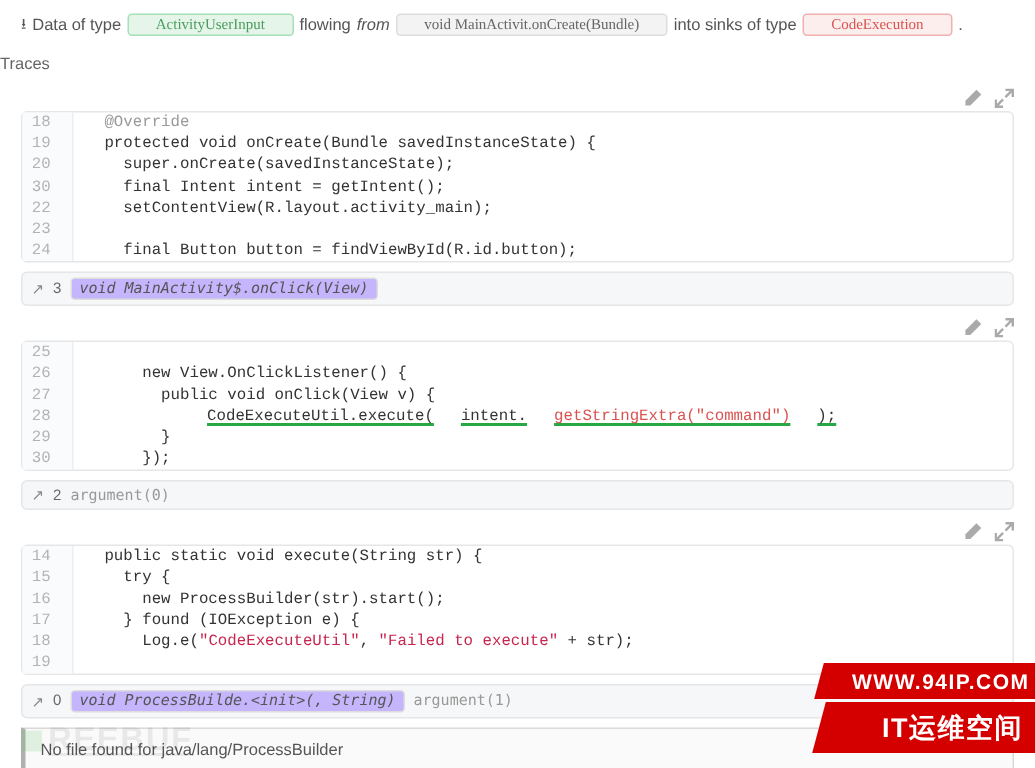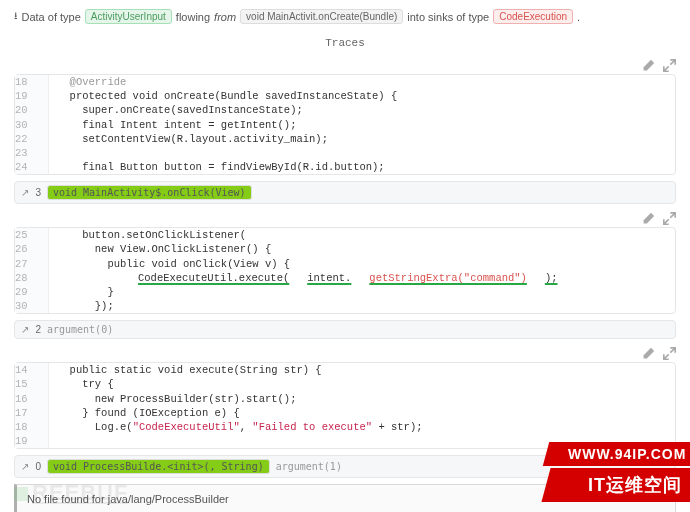--- a/index.html
+++ b/index.html
@@ -1,38 +1,38 @@
 <!DOCTYPE html>
 <html><head>
   <meta charset="utf-8">
   <style>
     * { margin: 0; padding: 0; box-sizing: border-box; }
     body { font-family: -apple-system, BlinkMacSystemFont, "Segoe UI", Helvetica, Arial, sans-serif; font-size: 11px; color: #333; background: #fff; width: 690px; height: 512px; overflow: hidden; position: relative; }
     .header-row { display: flex; align-items: center; gap: 4px; padding: 8px 14px; font-size: 11px; color: #555; }
     .down-arrow { font-size: 10px; }
-    .tag { padding: 1px 5px; border-radius: 3px; font-size: 10px; font-family: Liberation Sans, sans-serif; }
+    .tag { padding: 1px 18px; border-radius: 3px; font-size: 10px; font-family: Liberation Serif, serif; }
     .tag-green { background: #e6f5ea; border: 1px solid #a6e0b7; color: #4a9d5e; }
     .tag-gray { background: #f3f3f3; border: 1px solid #ddd; color: #666; }
     .tag-red { background: #fdeeee; border: 1px solid #f0b0b0; color: #d9534f; }
-    .traces-title { text-align: center; font-size: 11px; color: #666; padding: 4px 0 8px; font-family: Liberation Mono, monospace; }
+    .traces-title { font-size: 11px; color: #666; padding: 4px 0 8px; }
     .block { margin: 0 14px 6px; }
     .toolbar { display: flex; justify-content: flex-end; gap: 8px; padding: 2px 0; }
     .toolbar .ico { width: 13px; height: 13px; color: #aaa; cursor: pointer; }
     .code-panel { border: 1px solid #e4e6e8; border-radius: 4px; background: #fff; font-family: "SFMono-Regular", Consolas, "Liberation Mono", Menlo, monospace; font-size: 10.5px; line-height: 1.35; }
     .line { display: flex; }
-    .ln { width: 34px; flex-shrink: 0; text-align: left; padding-right: 8px; color: #b3b3b3; background: #fafbfc; border-right: 1px solid #eee; user-select: none; }
+    .ln { width: 34px; flex-shrink: 0; text-align: center; padding-right: 8px; color: #b3b3b3; background: #fafbfc; border-right: 1px solid #eee; user-select: none; }
     .code { padding-left: 8px; white-space: pre; }
     .ann { color: #999; }
     .str { color: #c7254e; }
     .ul-green { text-decoration: underline; text-decoration-color: #28a745; text-decoration-thickness: 2px; text-underline-offset: 2px; margin-left: 18px; }
     .hl-orange { color: #d9534f; }
     .sep-bar { display: flex; align-items: center; gap: 6px; background: #f6f7f8; border: 1px solid #e4e6e8; border-radius: 4px; margin: 6px 14px; padding: 3px 6px; font-size: 10px; }
     .diag-icon { font-size: 10px; color: #888; }
     .sep-num { color: #666; }
-    .sep-code { font-family: "SFMono-Regular", Consolas, monospace; background: #84cc16; border: 1px solid #ddd; border-radius: 3px; padding: 1px 5px; color: #555; }
+    .sep-code { font-family: "SFMono-Regular", Consolas, monospace; background: #c4b5fd; border: 1px solid #ddd; border-radius: 3px; padding: 1px 5px; color: #555; font-style: italic; }
     .sep-arg { color: #999; font-family: "SFMono-Regular", Consolas, monospace; }
     .warn-box { margin: 6px 14px; padding: 8px 10px; border: 1px solid #d9d9d9; border-left: 3px solid #b0b0b0; background: #fafafa; font-size: 11px; color: #555; }
     .watermark { position: absolute; left: 14px; bottom: 6px; font-size: 22px; font-weight: 800; color: rgba(0,0,0,0.07); letter-spacing: 1px; text-decoration: underline; }
     .wm-logo { display:inline-block; width: 14px; height: 14px; background: rgba(120,200,120,0.2); margin-right: 4px; vertical-align: middle; }
     .banner { position: absolute; right: -18px; bottom: 10px; }
     .banner-top { background: #d40000; color: #fff; font-weight: 700; font-size: 14px; padding: 4px 22px; transform: skewX(-15deg); text-align: right; }
     .banner-bot { background: #d40000; color: #fff; font-weight: 700; font-size: 18px; padding: 5px 26px; transform: skewX(-15deg); text-align: right; margin-top: 2px; }
     .banner span { display: inline-block; transform: skewX(15deg); letter-spacing: 1px; }
     svg { display: block; }
   </style>
@@ -105,21 +105,20 @@
     <svg class="ico" viewBox="0 0 16 16">
         <path fill="currentColor" d="M11 1l4 4-9 9H2v-4l9-9z"></path>
       </svg>
     <svg class="ico" viewBox="0 0 16 16">
         <path fill="none" stroke="currentColor" stroke-width="2" d="M9 1h6v6M7 15H1V9M15 1l-6 6M1 15l6-6"></path>
       </svg>
   </div>
   <div class="code-panel" id="cb2">
       <div class="line">
         <div class="ln">25</div>
-        <div class="code"><span>    button.setOnClickListener(</span></div>
       </div>
       <div class="line">
         <div class="ln">26</div>
         <div class="code"><span>      new View.OnClickListener() {</span></div>
       </div>
       <div class="line">
         <div class="ln">27</div>
         <div class="code"><span>        public void onClick(View v) {</span></div>
       </div>
       <div class="line">

